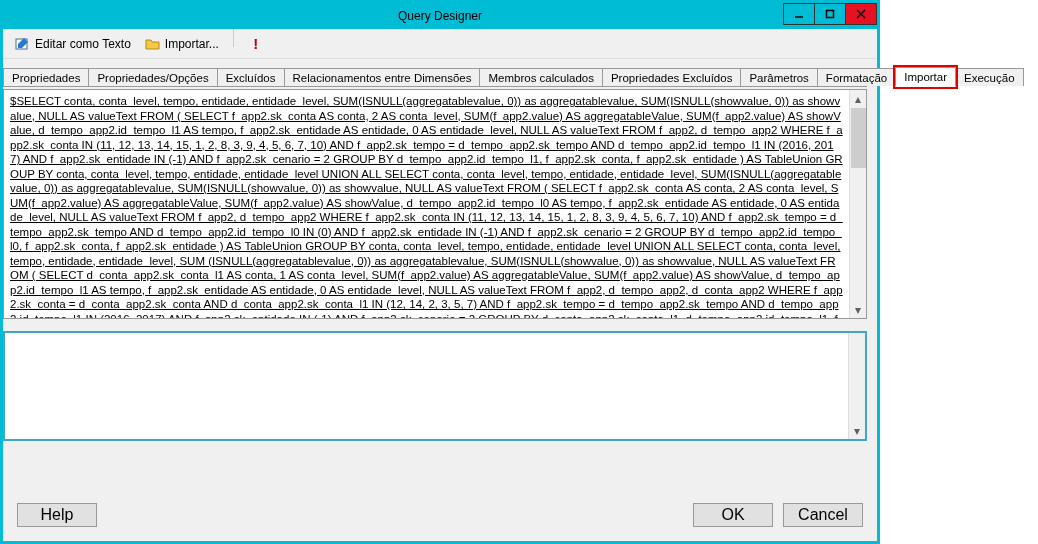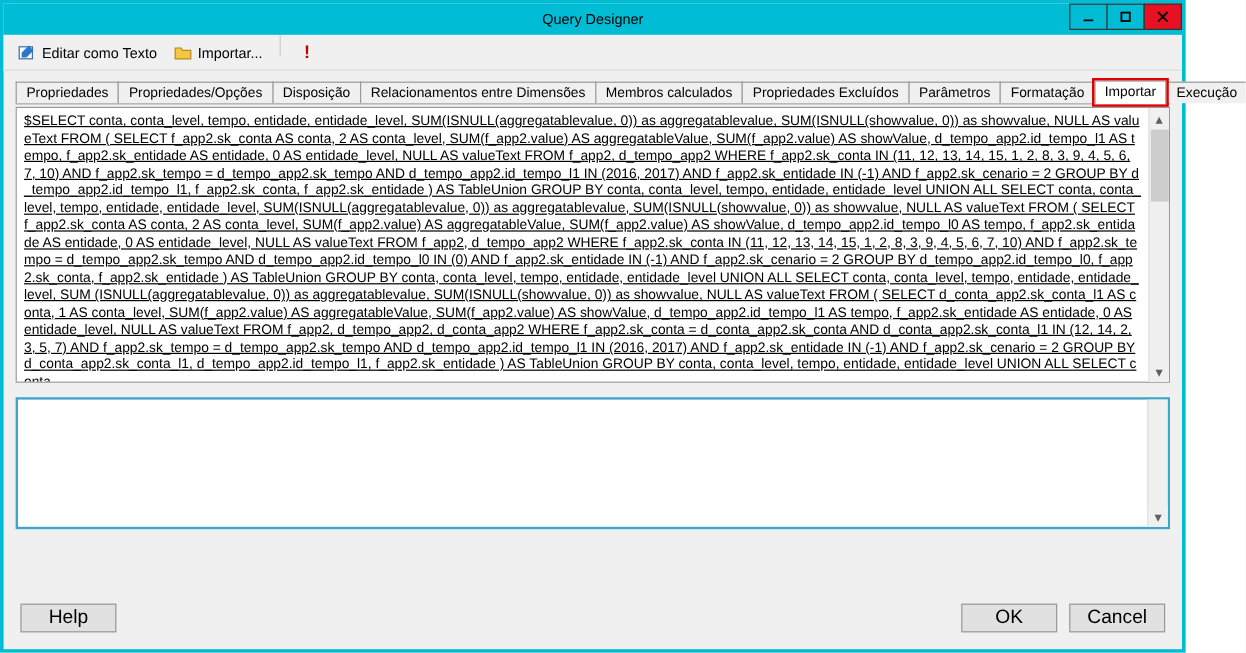--- a/index.html
+++ b/index.html
@@ -1,18 +1,18 @@
 <!DOCTYPE html>
 <html><head>
 <meta charset="utf-8">
 <style>
   * { box-sizing: border-box; }
   html, body { margin: 0; padding: 0; font-family: "Segoe UI", Tahoma, sans-serif; font-size: 12px; }
   .window {
-    width: 988px;
+    width: 880px;
     height: 544px;
     border: 3px solid #00bcd4;
     background: #f0f0f0;
     display: flex;
     flex-direction: column;
   }
   .titlebar {
     height: 26px;
     background: #00bcd4;
     display: flex;
@@ -69,21 +69,21 @@
   }
   .toolbar-icon {
     width: 16px;
     height: 16px;
     display: inline-flex;
     align-items: center;
     justify-content: center;
   }
   .content {
     flex: 1;
-    padding: 6px 10px 10px 10px;
+    padding: 6px 10px 10px 0;
     display: flex;
     flex-direction: column;
   }
   .tabs {
     display: flex;
     align-items: flex-end;
     border-bottom: 1px solid #999;
     height: 22px;
   }
   .tab {
@@ -239,21 +239,21 @@
     <div class="toolbar-sep"></div>
     <div class="toolbar-item">
       <span class="toolbar-icon" style="color:#c00000;font-weight:bold;font-size:15px;">!</span>
     </div>
   </div>
 
   <div class="content">
     <div class="tabs" id="tabs">
         <div class="tab">Propriedades</div>
         <div class="tab">Propriedades/Opções</div>
-        <div class="tab">Disposição</div>
+        <div class="tab">Excluídos</div>
         <div class="tab">Relacionamentos entre Dimensões</div>
         <div class="tab">Membros calculados</div>
         <div class="tab">Propriedades Excluídos</div>
         <div class="tab">Parâmetros</div>
         <div class="tab">Formatação</div>
         <div class="tab active highlight">Importar</div>
         <div class="tab">Execução</div>
       </div>
 
     <div class="sql-pane">

